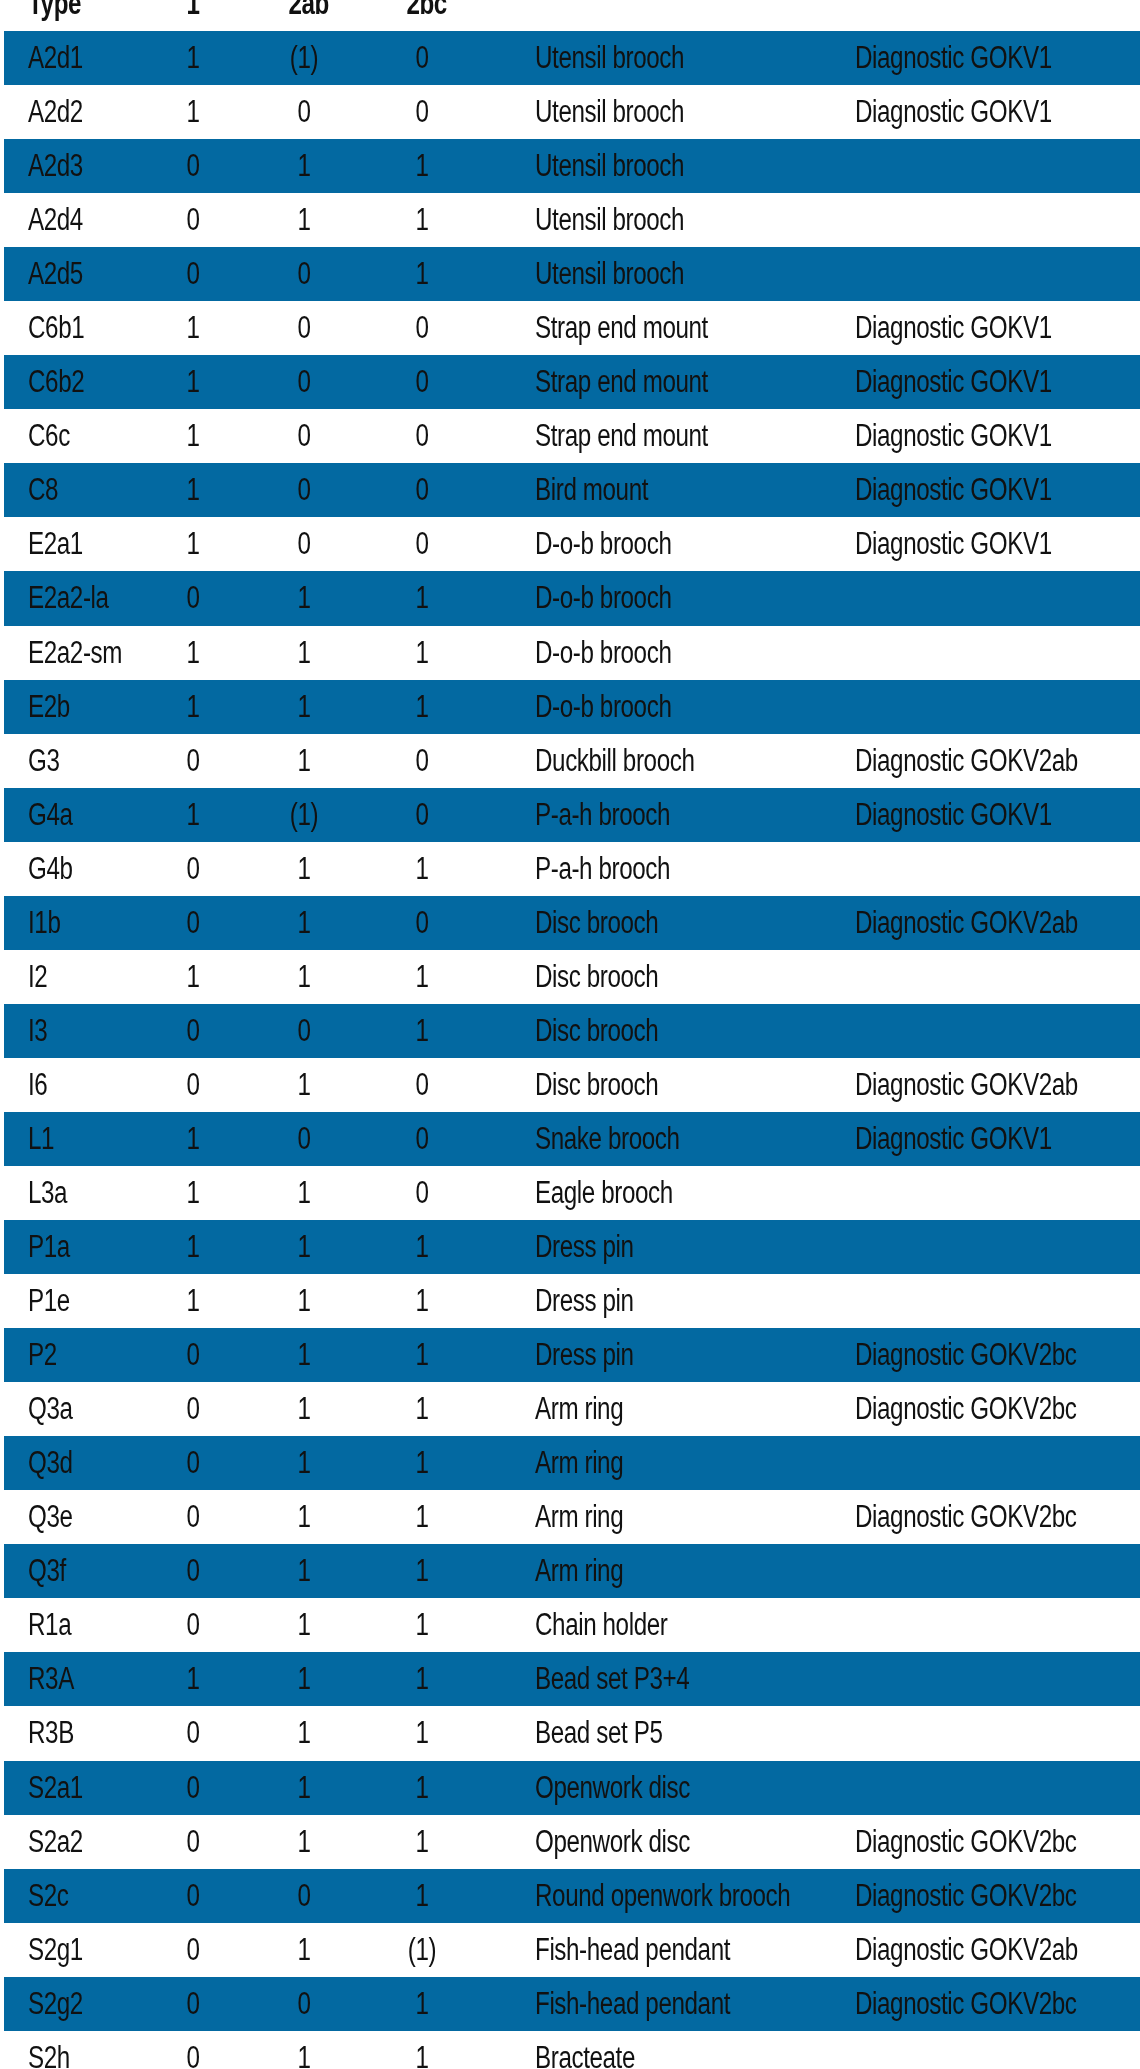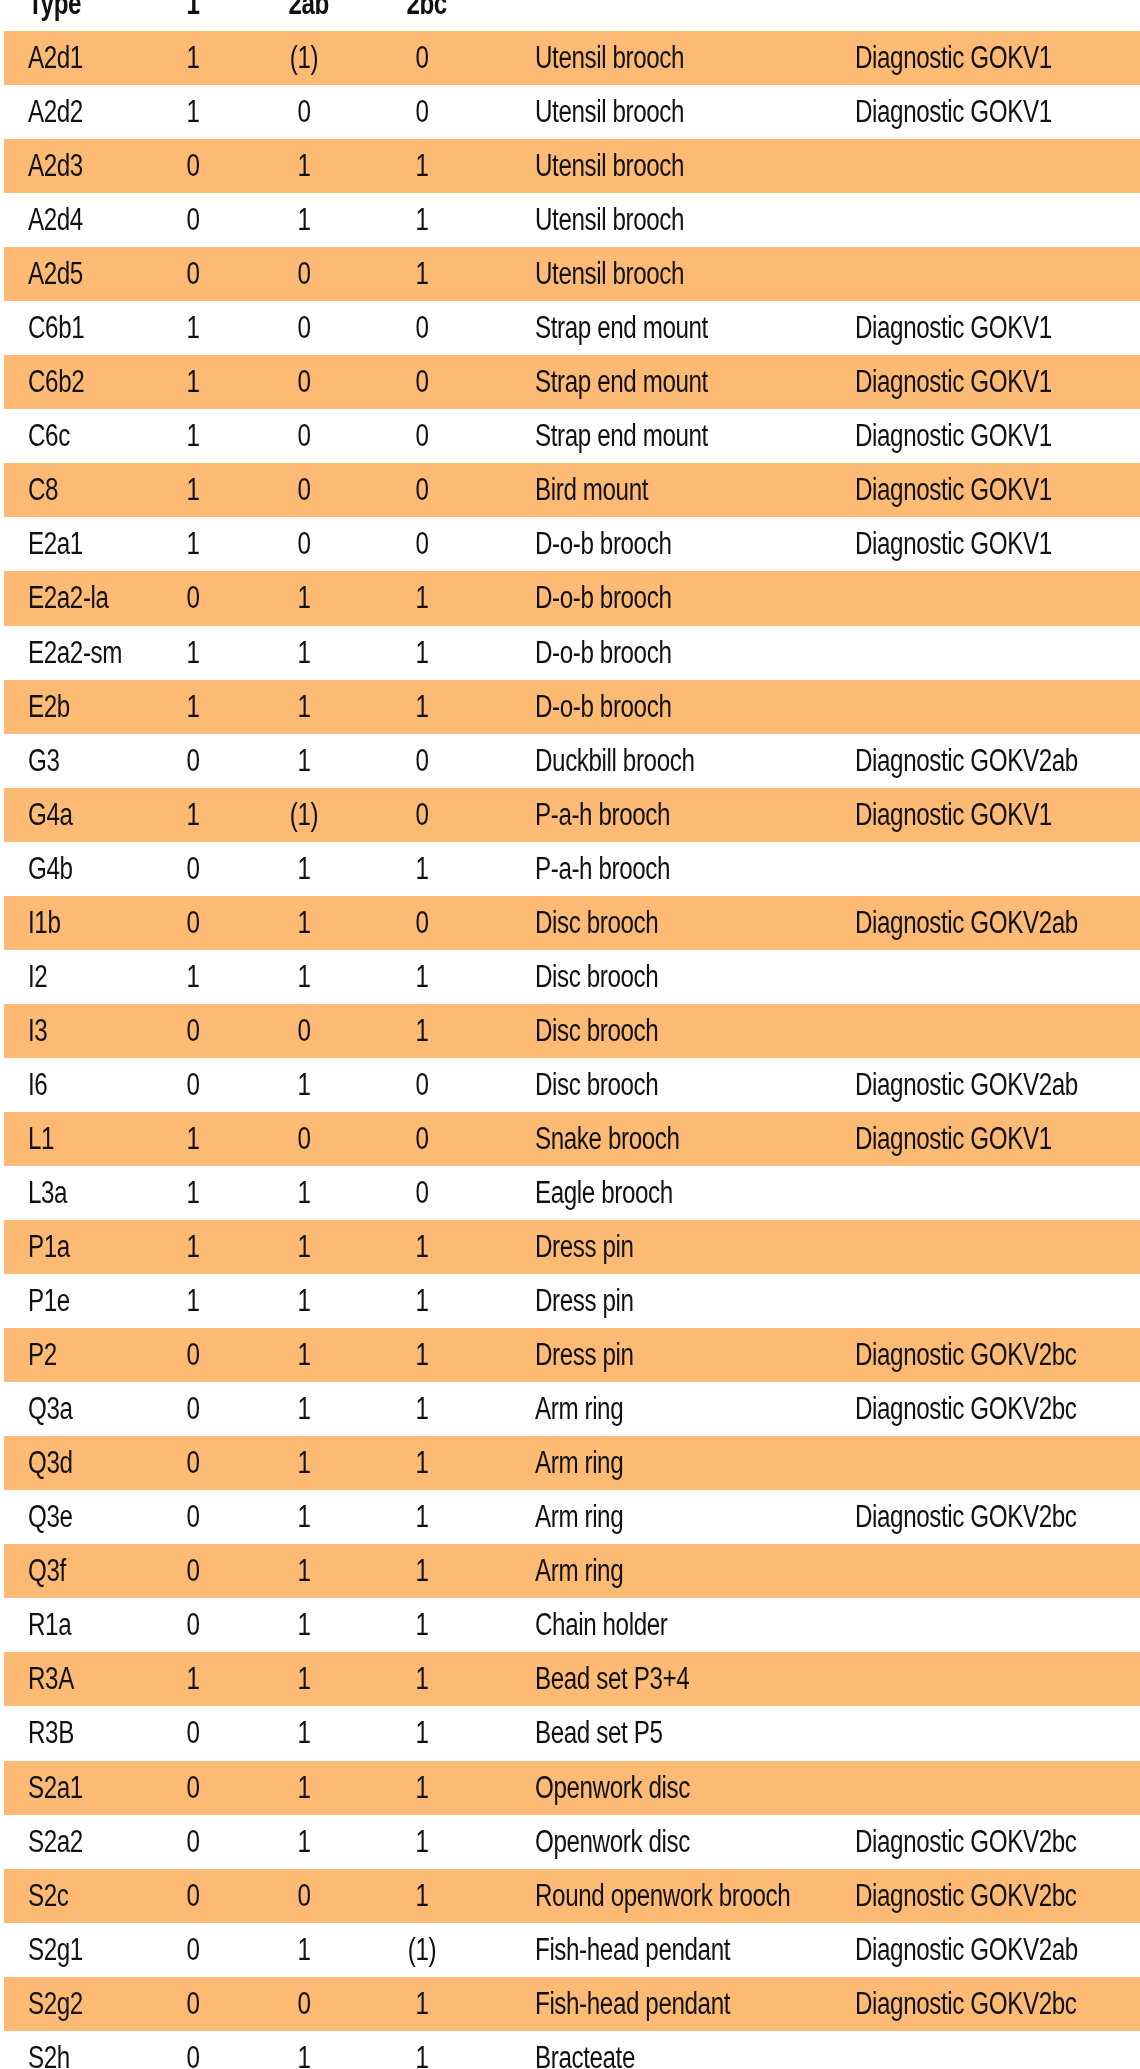--- a/index.html
+++ b/index.html
@@ -2,21 +2,21 @@
 <html><head>
 <meta charset="utf-8">
 <style>
   html, body { margin: 0; padding: 0; background: #ffffff; }
   body { width: 1140px; height: 2069px; overflow: hidden; position: relative;
          font-family: "Liberation Sans", "DejaVu Sans", sans-serif; color: #111; }
   .table { position: absolute; left: 4px; top: -23px; width: 1136px; }
   .row { display: flex; align-items: center; height: 54.05px; font-size: 31px;
          letter-spacing: -0.5px; transform-origin: left center; }
   .row.header { font-weight: bold; height: 54px; }
-  .row.shade { background: #fdba74; }
+  .row.shade { background: #0369a1; }
   .c { white-space: nowrap; transform: scaleX(0.78); transform-origin: left center; }
   .c-type { position: absolute; left: 24px; }
   .c-v1 { position: absolute; left: 169px; }
   .c-v2 { position: absolute; left: 280px; }
   .c-v3 { position: absolute; left: 398px; }
   .c-obj { position: absolute; left: 531px; }
   .c-diag { position: absolute; left: 851px; }
   .row { position: relative; }
   .center { width: 40px; text-align: center; transform-origin: center center; }
 </style>

